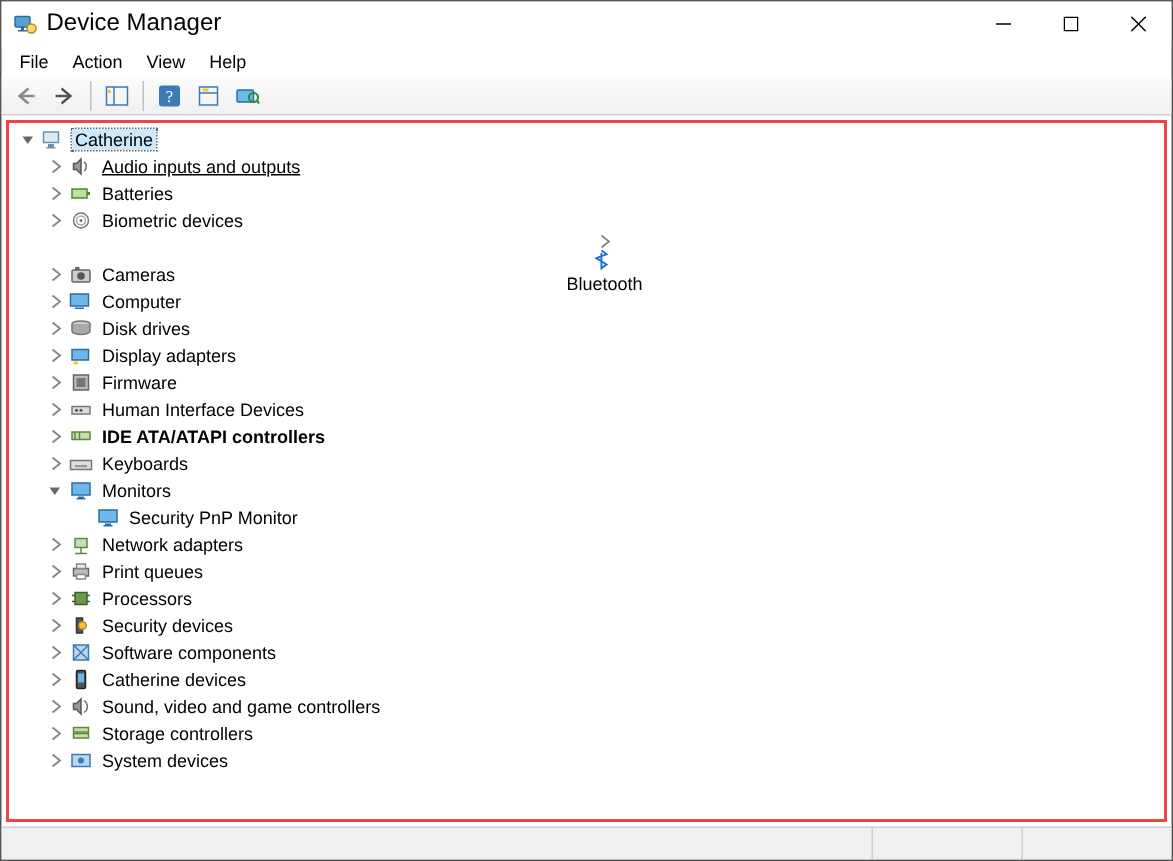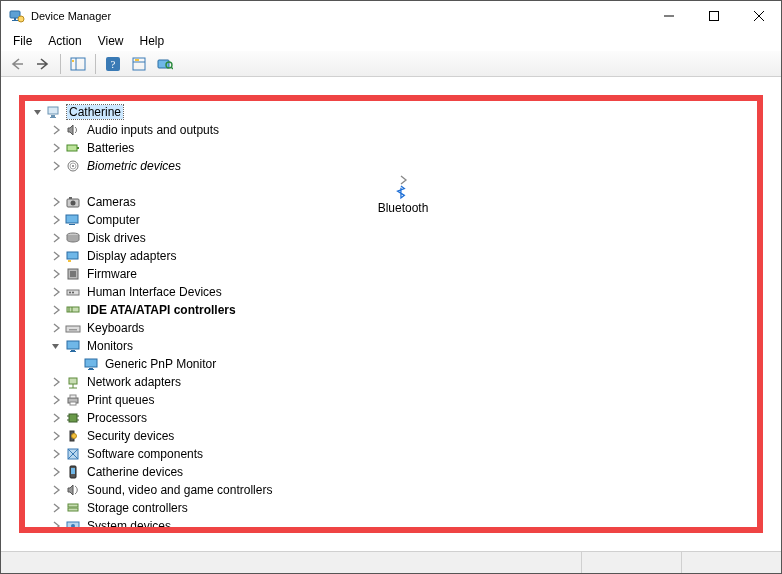--- a/index.html
+++ b/index.html
@@ -23,21 +23,21 @@
     background: #fff;
     padding: 0 0 0 8px;
   }
   .titlebar .app-icon {
     width: 16px; height: 16px;
     margin-right: 6px;
     display: inline-flex; align-items:center; justify-content:center;
   }
   .titlebar .title {
     flex: 1;
-    font-size: 11px;
+    font-size: 16px;
   }
   .win-controls { display: flex; }
   .win-btn {
     width: 45px; height: 30px;
     display: flex; align-items: center; justify-content: center;
     font-family: "Segoe UI Symbol", sans-serif;
     font-size: 10px;
   }
 
   
@@ -63,22 +63,22 @@
   .tool-btn {
     width: 24px; height: 22px;
     display: flex; align-items:center; justify-content:center;
     border: 1px solid transparent;
   }
   .tool-sep { width:1px; height:20px; background:#c0c0c0; margin:0 3px; }
 
   
   .tree-wrap {
     flex: 1;
-    margin: 18px;
-    border: 6px solid #ef4444;
+    margin: 3px;
+    border: 2px solid #ef4444;
     position: relative;
     overflow: hidden;
     display:flex;
   }
   .tree {
     flex:1;
     overflow-y: scroll;
     overflow-x: hidden;
     padding: 2px 0 0 0;
   }
@@ -215,21 +215,21 @@
         </span>
         <span class="node-icon">
           <svg width="16" height="16" viewBox="0 0 16 16">
             <rect x="1" y="3" width="10" height="7" fill="#d9e9f5" stroke="#6b93b3"></rect>
             <rect x="4" y="11" width="4" height="2" fill="#6b93b3"></rect>
             <rect x="3" y="13" width="6" height="1" fill="#6b93b3"></rect>
           </svg>
         </span>
         <span class="label-span">Catherine</span>
       </div>
-      <div class="row" style="padding-left: 24px;">
+      <div class="row" style="padding-left: 24px; text-decoration: underline;">
         <span class="chevron">
           <svg width="10" height="10">
             <path d="M3 1 L8 5 L3 9" fill="none" stroke="#888" stroke-width="1.3"></path>
           </svg>
         </span>
         <span class="node-icon">
           <svg width="16" height="16" viewBox="0 0 16 16">
             <path d="M3 6h2l3-3v10l-3-3H3z" fill="#999" stroke="#555"></path>
             <path d="M10 5c2 1 2 5 0 6" fill="none" stroke="#777"></path>
           </svg>
@@ -243,21 +243,21 @@
           </svg>
         </span>
         <span class="node-icon">
           <svg width="16" height="16" viewBox="0 0 16 16">
             <rect x="2" y="5" width="10" height="6" fill="#bde39b" stroke="#4a8a2a"></rect>
             <rect x="12" y="7" width="2" height="2" fill="#4a8a2a"></rect>
           </svg>
         </span>
         <span class="label-span">Batteries</span>
       </div>
-      <div class="row" style="padding-left: 24px; font-style: italic;">
+      <div class="row" style="padding-left: 24px;">
         <span class="chevron">
           <svg width="10" height="10">
             <path d="M3 1 L8 5 L3 9" fill="none" stroke="#888" stroke-width="1.3"></path>
           </svg>
         </span>
         <span class="node-icon">
           <svg width="16" height="16" viewBox="0 0 16 16">
             <circle cx="8" cy="8" r="5" fill="none" stroke="#777"></circle>
             <circle cx="8" cy="8" r="3" fill="none" stroke="#aaa"></circle>
             <circle cx="8" cy="8" r="1" fill="#777"></circle>
@@ -410,21 +410,21 @@
       </div>
       <div class="row" style="padding-left: 42px;">
         <span class="chevron empty"></span>
         <span class="node-icon">
           <svg width="16" height="16" viewBox="0 0 16 16">
             <rect x="2" y="3" width="12" height="8" fill="#6fb7e8" stroke="#2b6ca3"></rect>
             <rect x="6" y="12" width="4" height="1" fill="#2b6ca3"></rect>
             <rect x="5" y="13" width="6" height="1" fill="#2b6ca3"></rect>
           </svg>
         </span>
-        <span class="label-span">Generic PnP Monitor</span>
+        <span class="label-span">Security PnP Monitor</span>
       </div>
       <div class="row" style="padding-left: 24px;">
         <span class="chevron">
           <svg width="10" height="10">
             <path d="M3 1 L8 5 L3 9" fill="none" stroke="#888" stroke-width="1.3"></path>
           </svg>
         </span>
         <span class="node-icon">
           <svg width="16" height="16" viewBox="0 0 16 16">
             <rect x="4" y="4" width="8" height="6" fill="#c8ddb3" stroke="#5d8a3a"></rect>

